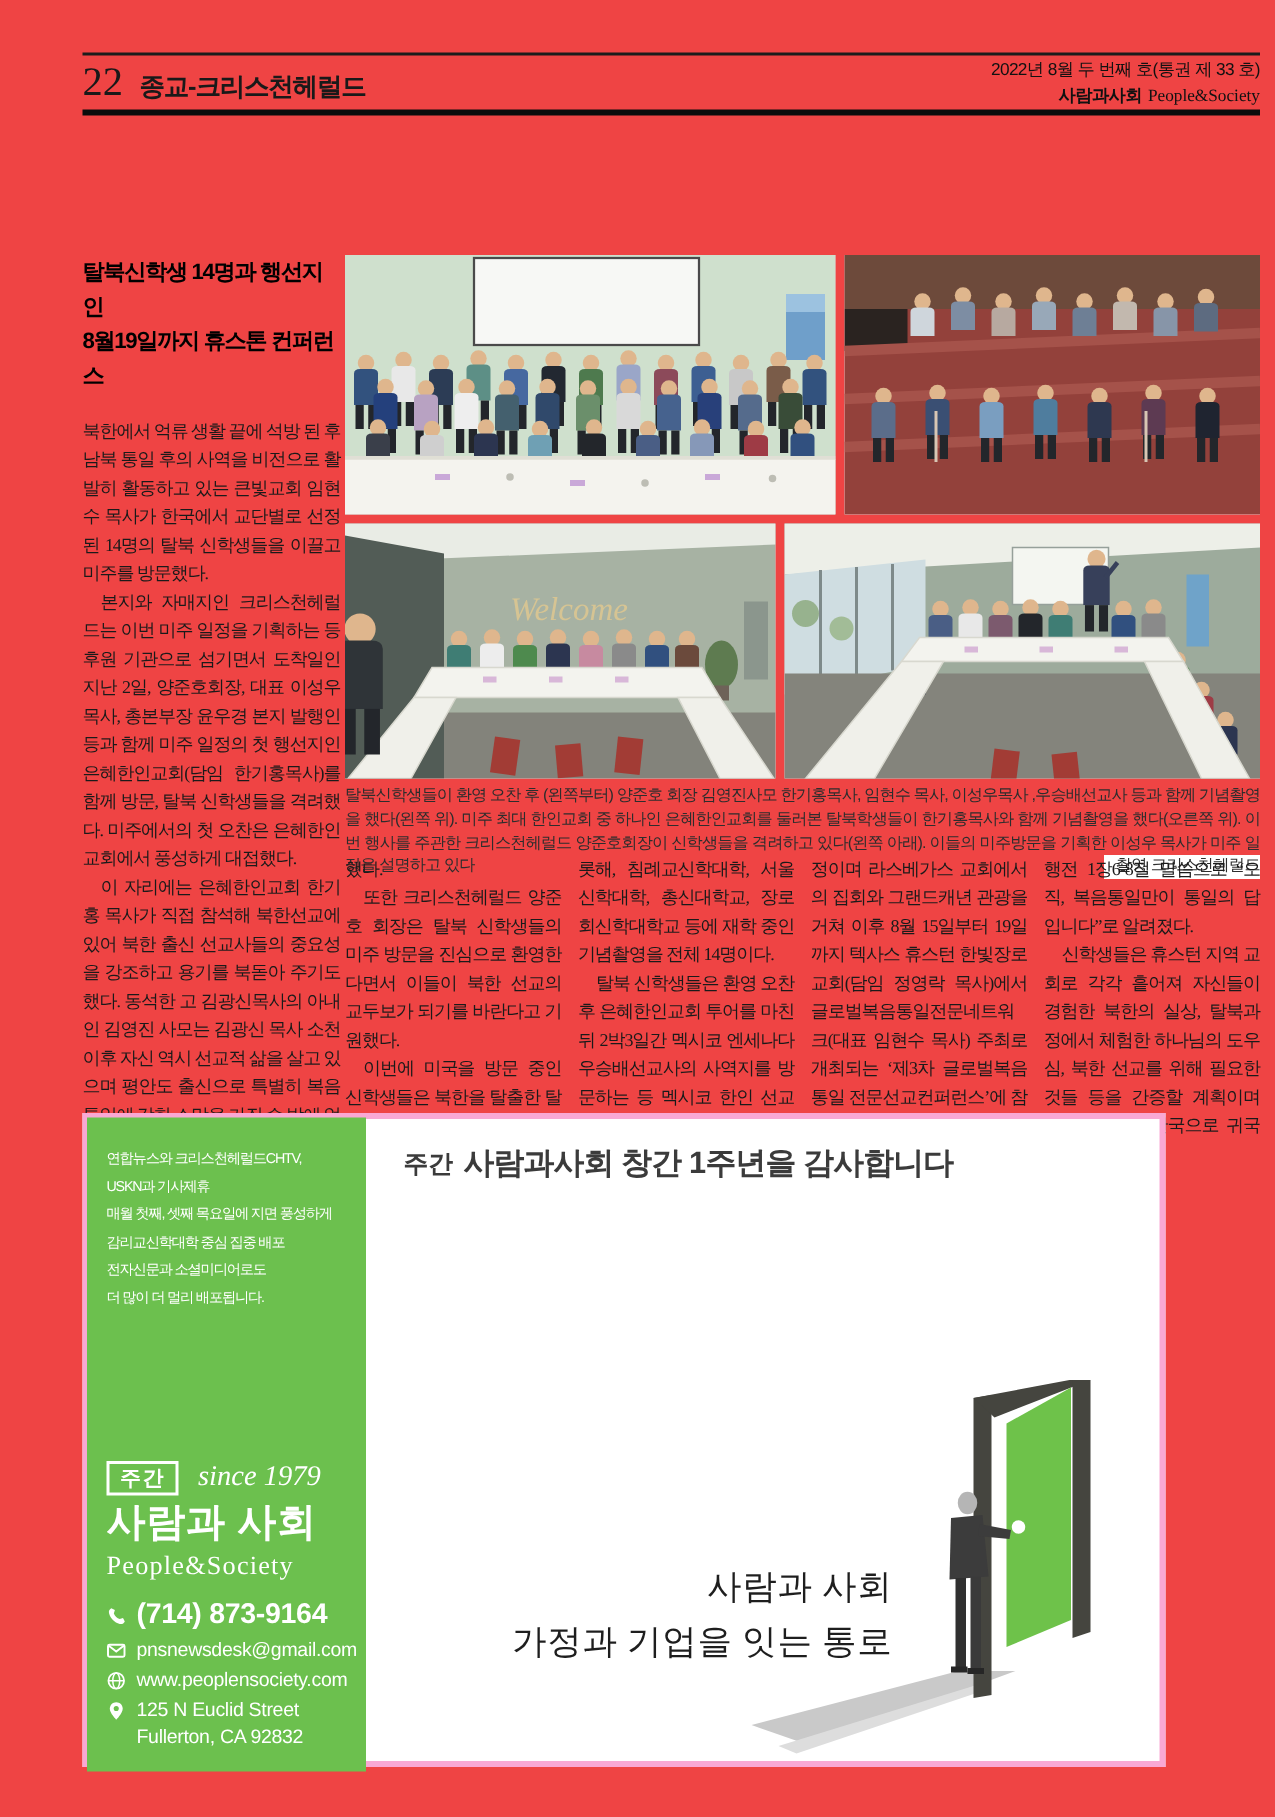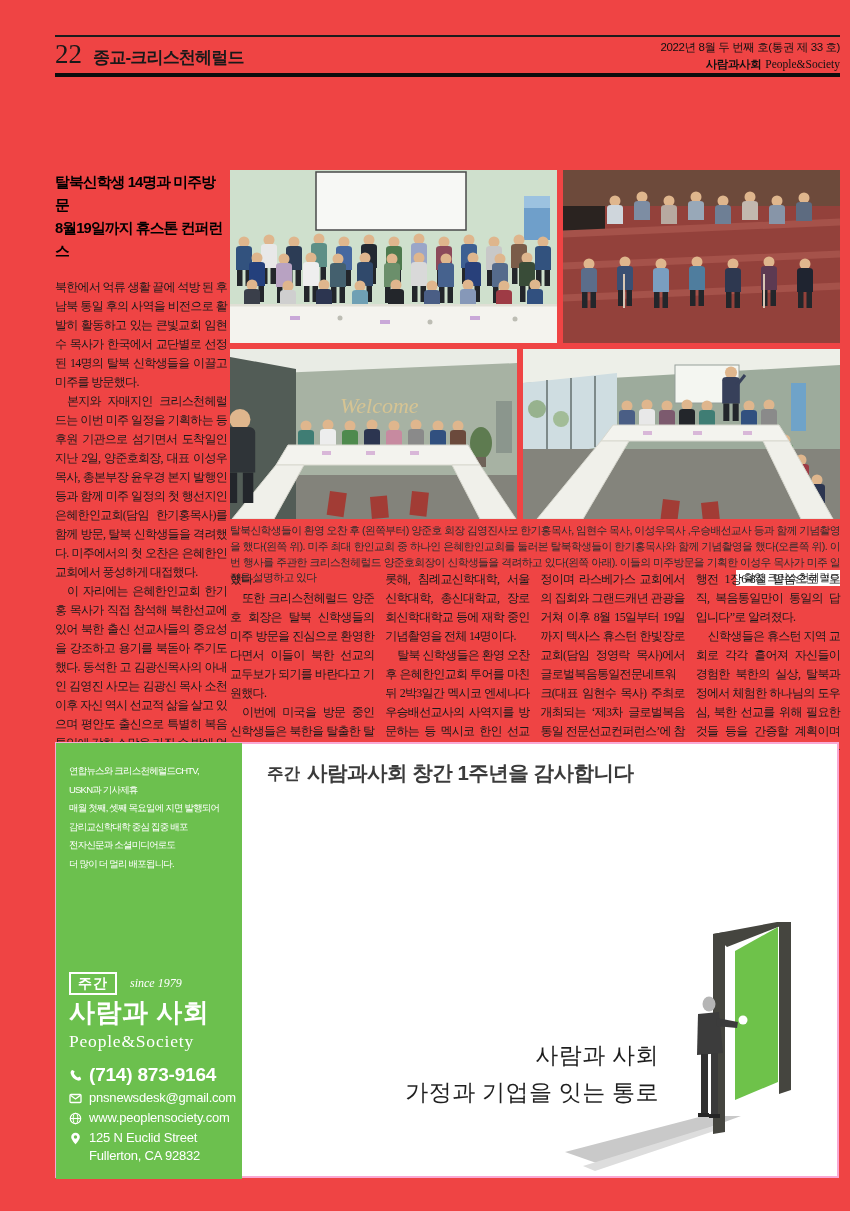--- a/index.html
+++ b/index.html
@@ -39,27 +39,27 @@
 
   
   .caption{position:absolute;left:230px;top:523px;width:610px;min-height:47px;
            font-size:10.8px;line-height:1.46;letter-spacing:-0.6px;color:#2d2d2d;text-align:justify;}
   .credit{position:absolute;right:0;bottom:0;background:#fff;padding-left:8px;letter-spacing:-0.4px;}
 
   .bottom-cols{position:absolute;left:230px;top:570px;width:610px;display:flex;gap:11px;}
   .bcol{flex:1;min-width:0;}
 
   
-  .ad-box{position:absolute;left:55px;top:742px;width:784px;height:436px;border:2px solid #f9a8d4;box-sizing:border-box;background:#fff;}
+  .ad-box{position:absolute;left:55px;top:742px;width:722px;height:436px;border:4px solid #f9a8d4;box-sizing:border-box;background:#fff;}
   .green-panel{position:absolute;left:-1px;top:-1px;width:186px;height:436px;background:#6cc04e;color:#fff;}
   .gp-lines{padding:19px 11px 0 13px;font-size:9.5px;line-height:1.95;letter-spacing:-0.8px;font-weight:500;}
   .gp-logo{position:absolute;left:13px;bottom:14px;width:164px;}
   .badge-row{display:flex;align-items:center;}
   .badge{display:inline-block;border:2px solid #fff;padding:0 7px;font-weight:800;font-size:14px;line-height:19px;letter-spacing:1px;}
-  .since{font-family:"Liberation Serif","DejaVu Serif",serif;font-style:italic;font-size:12px;margin-left:13px;}
+  .since{font-family:"Liberation Serif","DejaVu Serif",serif;font-style:italic;font-size:19px;margin-left:13px;}
   .logo-name{font-size:26px;font-weight:800;letter-spacing:0.5px;margin-top:3px;line-height:1.15;}
   .logo-en{font-family:"Liberation Serif","DejaVu Serif",serif;font-size:17.5px;letter-spacing:0.8px;margin-top:3px;}
   .contact{margin-top:11px;}
   .c-row{display:flex;align-items:center;gap:7px;margin-top:3px;font-size:13px;letter-spacing:-0.2px;line-height:1.3;}
   .c-row.phone{font-size:19px;font-weight:800;margin-top:0;}
   .c-icon{width:13px;height:13px;flex:0 0 13px;}
   .addr2{margin-left:20px;margin-top:1px;font-size:13px;letter-spacing:-0.2px;line-height:1.3;}
 
   .ad-headline{position:absolute;left:210px;top:15px;color:#3b3b3b;white-space:nowrap;}
   .ad-headline .pre{font-size:16.5px;font-weight:600;margin-right:7px;vertical-align:1px;}
@@ -84,21 +84,21 @@
     <div class="header-right">
       <div class="issue-info">2022년 8월 두 번째 호(통권 제 33 호)</div>
       <div><span class="brand">사람과사회</span><span class="brand-en">People&amp;Society</span></div>
     </div>
   </div>
   <div class="rule-bottom"></div>
 
 
   <div class="left-col">
     <div class="subhead">
-      <div>탈북신학생 14명과 미주방문</div>
+      <div>탈북신학생 14명과 행선지인</div>
       <div>8월19일까지 휴스톤 컨퍼런스</div>
     </div>
     <div class="body">
       <p>북한에서 억류 생활 끝에 석방 된 후 남북 통일 후의 사역을 비전으로 활발히 활동하고 있는 큰빛교회 임현수 목사가 한국에서 교단별로 선정된 14명의 탈북 신학생들을 이끌고 미주를 방문했다.</p>
       <p class="ind">본지와 자매지인 크리스천헤럴드는 이번 미주 일정을 기획하는 등 후원 기관으로 섬기면서 도착일인 지난 2일, 양준호회장, 대표 이성우목사, 총본부장 윤우경 본지 발행인 등과 함께 미주 일정의 첫 행선지인 은혜한인교회(담임 한기홍목사)를 함께 방문, 탈북 신학생들을 격려했다. 미주에서의 첫 오찬은 은혜한인교회에서 풍성하게 대접했다.</p>
       <p class="ind">이 자리에는 은혜한인교회 한기홍 목사가 직접 참석해 북한선교에 있어 북한 출신 선교사들의 중요성을 강조하고 용기를 북돋아 주기도 했다. 동석한 고 김광신목사의 아내인 김영진 사모는 김광신 목사 소천이후 자신 역시 선교적 삶을 살고 있으며 평안도 출신으로 특별히 복음통일에 강한 소망을 가질 수 밖에 없음을 강조하면서 탈북 신학생들의 방문을 환영</p>
     </div>
   </div>
 
   <div class="photo-grid">
@@ -323,21 +323,21 @@
       <p class="ind">신학생들은 휴스턴 지역 교회로 각각 흩어져 자신들이 경험한 북한의 실상, 탈북과정에서 체험한 하나님의 도우심, 북한 선교를 위해 필요한 것들 등을 간증할 계획이며 오는 8월18일 한국으로 귀국한다.</p>
     </div>
   </div>
 
   <div class="ad-box">
 
     <div class="green-panel">
       <div class="gp-lines">
         <div>연합뉴스와 크리스천헤럴드CHTV,</div>
         <div>USKN과 기사제휴</div>
-        <div>매월 첫째, 셋째 목요일에 지면 발행되어</div>
+        <div>매월 첫째, 셋째 목요일에 지면 풍성하게</div>
         <div>감리교신학대학 중심 집중 배포</div>
         <div>전자신문과 소셜미디어로도</div>
         <div>더 많이 더 멀리 배포됩니다.</div>
       </div>
 
       <div class="gp-logo">
         <div class="badge-row">
           <span class="badge">주간</span>
           <span class="since">since 1979</span>
         </div>

